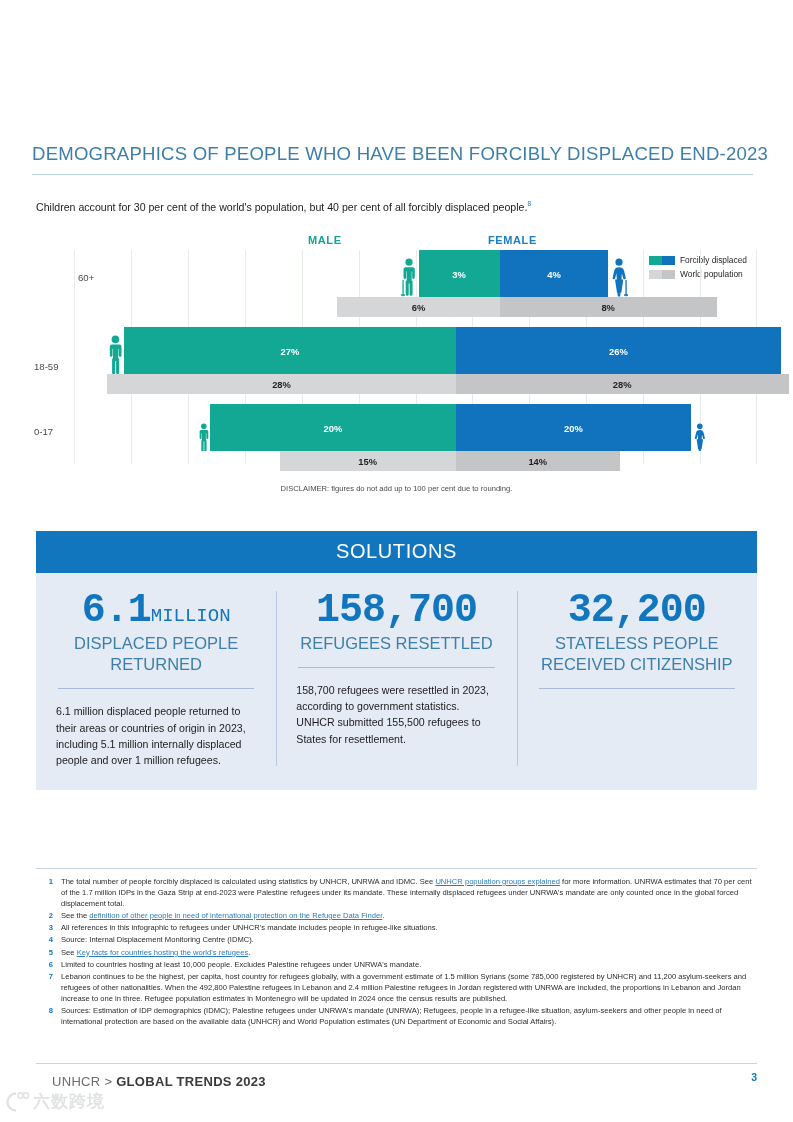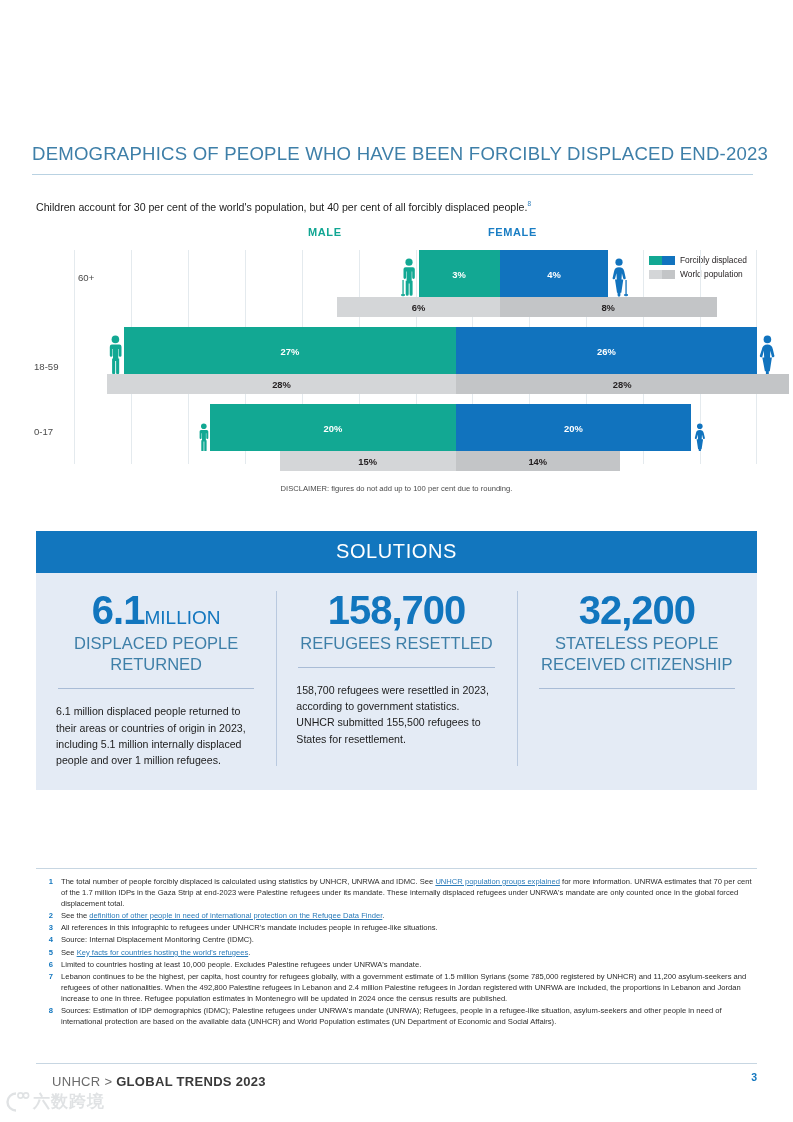--- a/index.html
+++ b/index.html
@@ -23,21 +23,21 @@
   .title-rule{margin-top:9px;border-top:1px solid #b9d2e2;width:721px;}
 
   .lede{
     position:absolute;left:36px;top:200px;width:700px;
     font-size:10.6px;color:#1c1c1c;line-height:1.35;
   }
   .lede sup{font-size:6.5px;color:#2b7bb9;vertical-align:super;}
 
   
   .chart{position:absolute;left:36px;top:222px;width:721px;height:280px;}
-  .sex-labels{position:absolute;left:0;top:4px;width:721px;height:16px;}
+  .sex-labels{position:absolute;left:0;top:12px;width:721px;height:16px;}
   .sex-label{
     position:absolute;font-size:11px;font-weight:700;letter-spacing:.6px;
   }
   .sex-male{left:272px;color:#11a693;}
   .sex-female{left:452px;color:#1a7ec4;text-align:center;}
 
   .plot{
     position:absolute;left:38px;top:28px;width:683px;height:214px;
   }
   .gridlines{position:absolute;left:0;top:0;width:100%;height:100%;}
@@ -84,21 +84,21 @@
     font-size:20px;font-weight:400;letter-spacing:.6px;
     padding:9px 0 10px;
   }
   .sol-body{background:#e4ebf5;display:flex;padding:16px 0 22px;}
   .sol-col{flex:1 1 33.33%;padding:0 20px;position:relative;}
   .sol-col + .sol-col::before{
     content:"";position:absolute;left:0;top:2px;bottom:2px;width:1px;background:#b9c9df;
   }
   .sol-num{
     text-align:center;color:#1276be;font-weight:700;
-    font-size:40px;line-height:1.08;letter-spacing:-1px;
+    font-size:40px;line-height:1.08;letter-spacing:-1px;font-family:Liberation Mono, monospace;
   }
   .sol-num .unit{font-size:19px;font-weight:400;letter-spacing:0;}
   .sol-sub{
     text-align:center;color:#3e7fa8;font-size:16.5px;font-weight:400;
     line-height:1.28;margin-top:1px;
   }
   .sol-rule{border-top:1px solid #a9bcd6;margin:13px 2px 14px;}
   .sol-body-text{font-size:10.6px;color:#1c1c1c;line-height:1.52;}
 
   
@@ -232,21 +232,21 @@
 
       <div class="row" style="top:77px;height:68px;">
         <div class="row-label" style="top:34px;">18-59</div>
 
         <div class="bar-main" style="left:50.2px;top:0px;width:331.6px;">
           <div class="seg male" style="left:0;width:100%;">
             <span>27%</span>
           </div>
         </div>
         <div class="bar-main" style="left:381.8px;top:0px;width:301.2px;">
-          <div class="seg female" style="left:0;width:100%;">
+          <div class="seg female" style="left:0;width:100%;padding-left:24px;">
             <span>26%</span>
           </div>
         </div>
 
         <div class="bar-sub" style="left:33.3px;top:47px;width:348.5px;">
           <div class="seg wpl" style="left:0;width:100%;">
             <span>28%</span>
           </div>
         </div>
         <div class="bar-sub" style="left:381.8px;top:47px;width:332.8px;">

